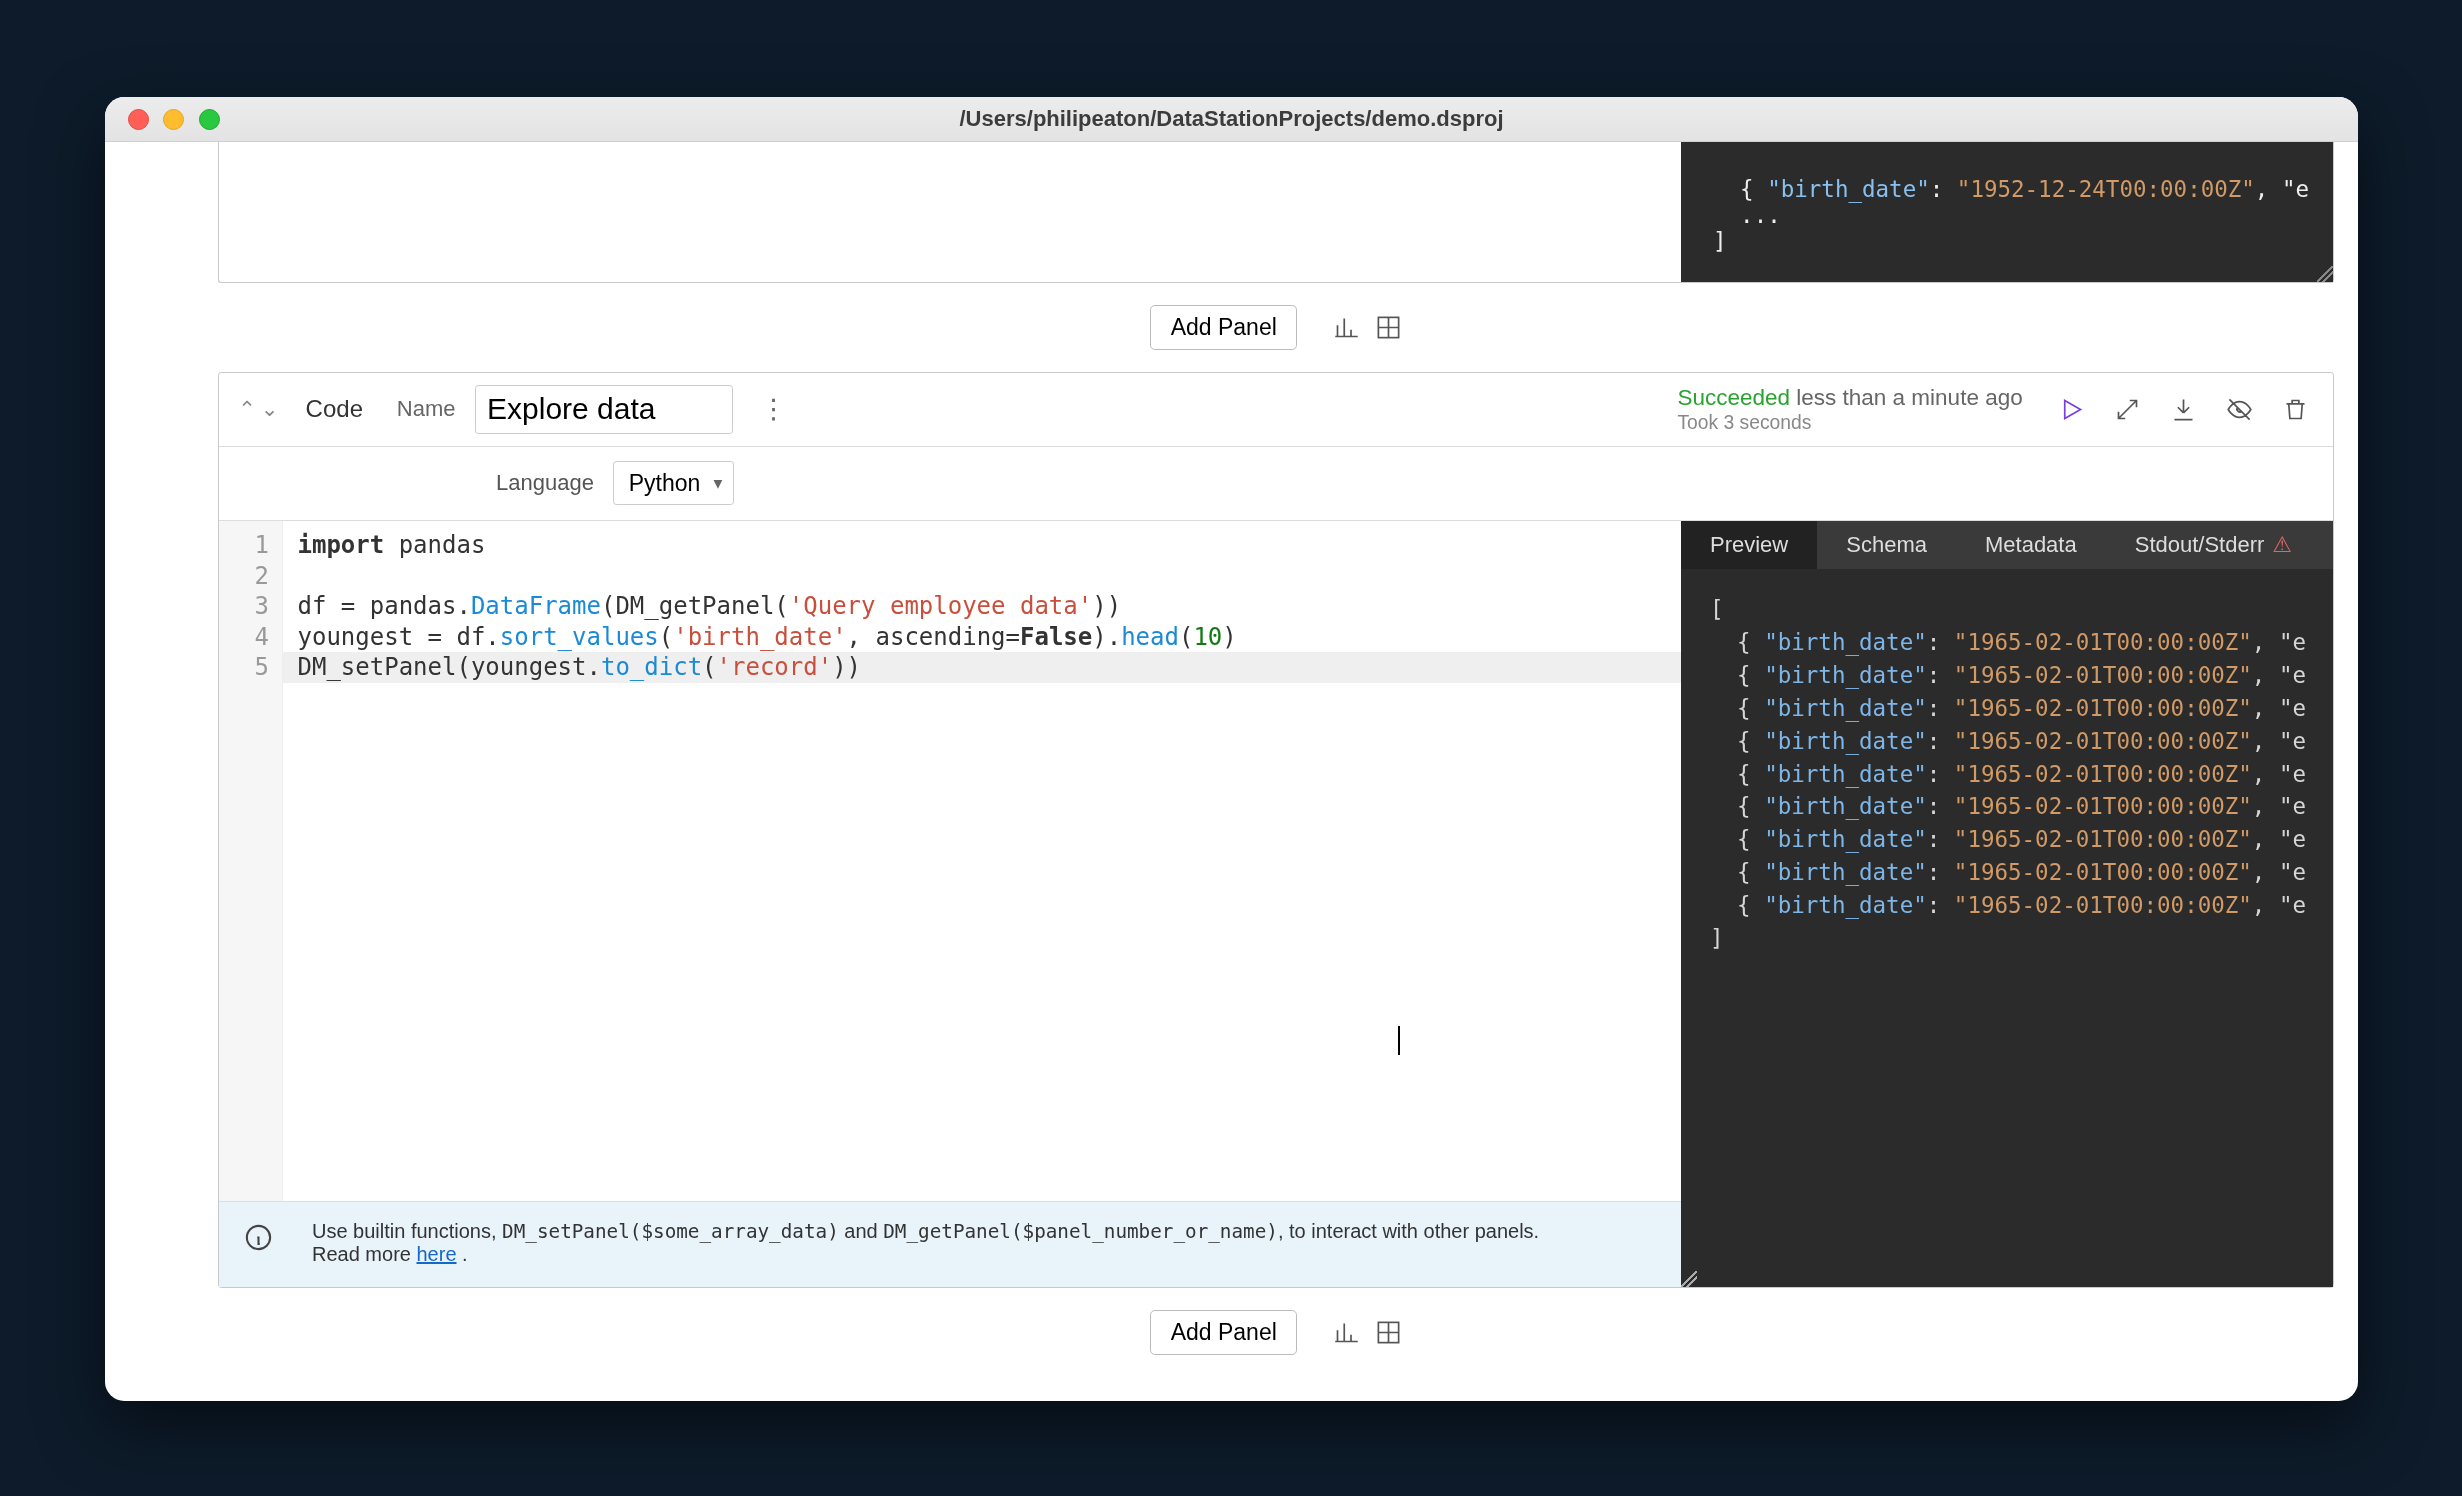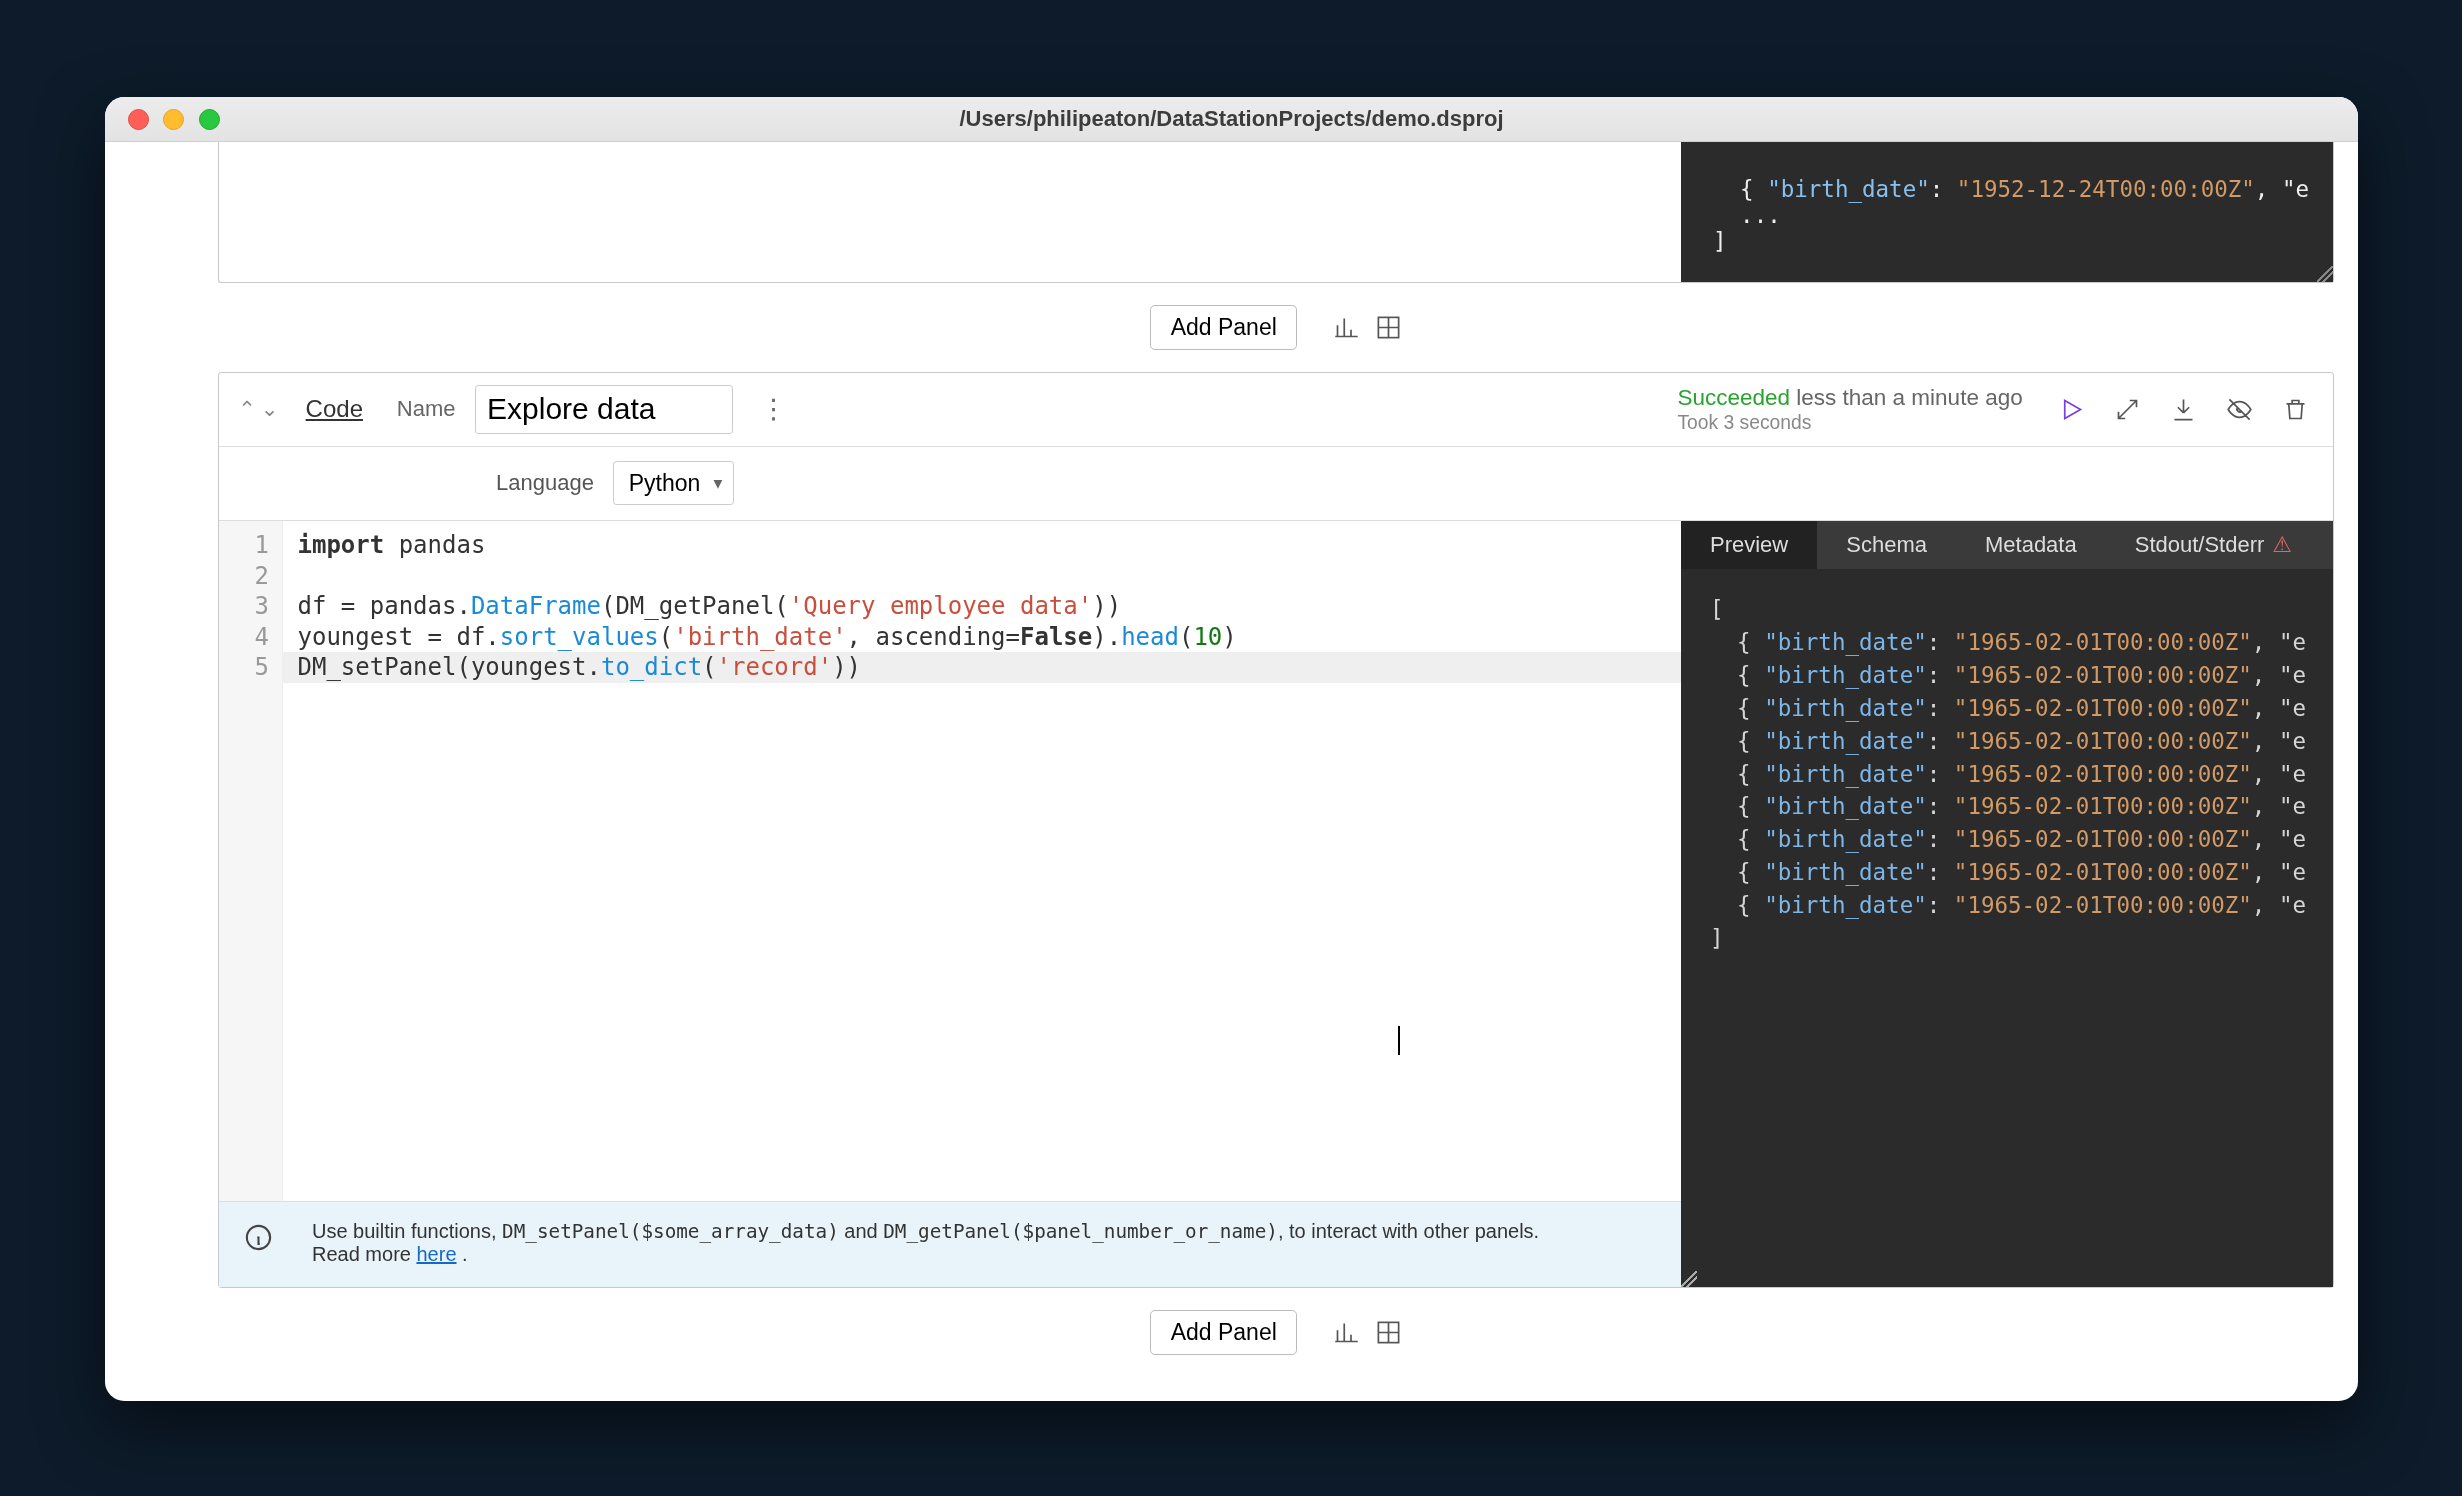--- a/index.html
+++ b/index.html
@@ -81,21 +81,21 @@
   display:flex; flex-direction:column;
   flex:1; min-height:0;
 }
 .panel-header {
   display:flex; align-items:center; gap:19.3px;
   padding: 11.3px 24px 11.3px 19.3px;
   border-bottom:0.8px solid #ddd;
 }
 .chevs { display:flex; gap:4.8px; color:#888; font-size:21px;}
 .chevs span{cursor:pointer;}
-.type-label{ font-size:24px; color:#333; margin-left:8px;text-decoration:underline;}
+.type-label{ font-size:24px; color:#333; margin-left:8px;}
 .name-label{ font-size:22px; color:#666; margin-left:14.5px;}
 .name-input{
   border:0.8px solid #ccc; border-radius:3.2px; padding:6.4px 11.3px;
   font-size:30px; width:258px;
 }
 .kebab{ margin-left:8px; font-size:27px; color:#666; cursor:pointer;}
 .spacer{flex:1;}
 .status{ text-align:left; line-height:1.2; margin-right:16px;}
 .status .line1{font-size:22.5px; color:#666;}
 .status .succ{color:#29a32f; font-weight:500;}

